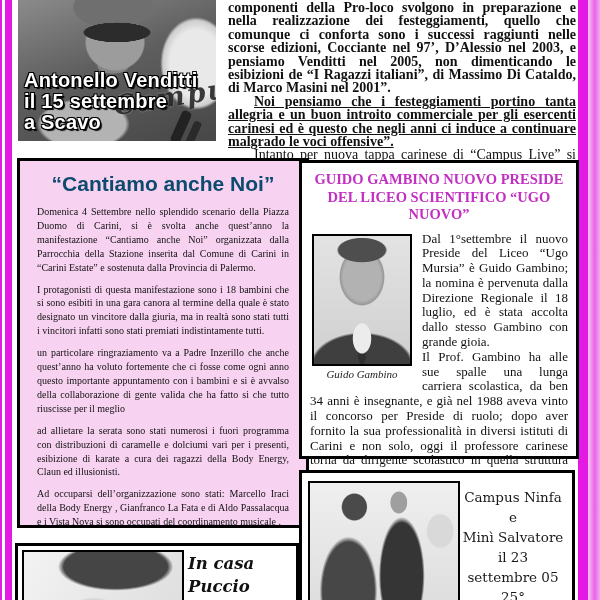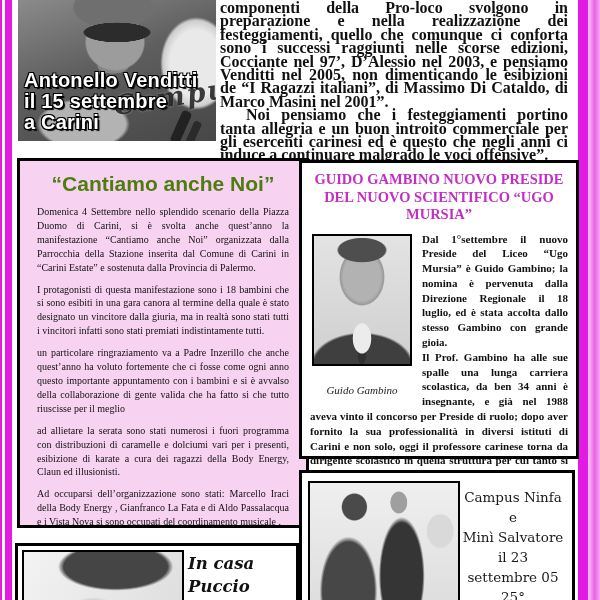--- a/index.html
+++ b/index.html
@@ -27,48 +27,48 @@
   .venditti-caption{left:6px;top:70px;font-family:"Liberation Sans",sans-serif;font-weight:bold;
     font-size:20px;line-height:21px;color:#ffffff;letter-spacing:.2px;
     text-shadow:-1px -1px 0 #000,1px -1px 0 #000,-1px 1px 0 #000,1px 1px 0 #000,2px 2px 1px #000;}
   .campus-watermark{left:95px;top:80px;font-family:"DejaVu Serif",serif;font-style:italic;font-weight:bold;
     font-size:27px;color:rgba(25,25,25,.85);transform:rotate(-9deg);letter-spacing:2px;
     text-shadow:0 0 2px rgba(255,255,255,.5);}
   .watermark-stroke{left:158px;top:110px;width:10px;height:34px;background:#222;transform:rotate(24deg);
     border-radius:4px;box-shadow:14px 4px 0 -1px #2a2a2a;}
 
   
-  .intro-text{left:220px;top:1px;width:348px;font-size:16px;line-height:13.4px;text-align:justify;}
+  .intro-text{left:228px;top:1px;width:348px;font-size:14px;line-height:13.4px;text-align:justify;}
   .intro-text p{margin:0;font-weight:bold;}
-  .intro-text p.indent{text-indent:26px;}
+  .intro-text p.indent{text-indent:26px;text-decoration:underline;}
   .intro-text p.regular{font-weight:normal;}
 
   
   .cantiamo-box{left:17px;top:158px;width:268px;height:364px;background:#f8d2f1;border:3px solid #000;
     padding:0 9px;box-sizing:content-box;}
   .cantiamo-title{margin:10px 0 6px 0;text-align:center;font-family:"Liberation Sans",sans-serif;
-    font-weight:bold;font-size:21px;line-height:26px;color:#4d7c0f;}
+    font-weight:bold;font-size:21px;line-height:26px;color:#0c4a6e;}
   .cantiamo-body p{margin:8px;font-size:10px;line-height:13.9px;text-align:justify;}
 
   
   .gambino-box{left:299px;top:160px;width:258px;height:281px;background:#fff;border:3px solid #000;
     padding:6px 8px;box-sizing:content-box;}
   .gambino-title{margin:2px 0 8px 0;text-align:center;font-weight:bold;font-size:14.5px;line-height:17.5px;
     color:#c32ec3;}
   .gambino-float{float:left;width:104px;margin:2px 8px 2px 0;text-align:center;}
   .gambino-photo{width:96px;height:128px;margin:0 auto;border:2px solid #000;
     background:
       radial-gradient(ellipse 30px 15px at 50% 11%, #4e4e4e 0 78%, rgba(0,0,0,0) 84%),
       radial-gradient(ellipse 26px 33px at 50% 32%, #b2b2b2 0 72%, #9a9a9a 84%, rgba(0,0,0,0) 88%),
       radial-gradient(ellipse 11px 18px at 50% 80%, #ececec 0 80%, rgba(0,0,0,0) 88%),
       radial-gradient(ellipse 5px 18px at 50% 88%, #303030 0 88%, rgba(0,0,0,0) 95%),
       radial-gradient(ellipse 58px 38px at 50% 102%, #3f3f3f 0 84%, rgba(0,0,0,0) 90%),
       linear-gradient(#e3e3e3,#cfcfcf);}
-  .gambino-caption{font-style:italic;font-size:11px;margin-top:18px;color:#222;}
-  .gambino-body p{margin:0;font-size:11px;line-height:14.8px;text-align:justify;font-weight:bold;}
+  .gambino-caption{font-style:italic;font-size:11px;margin-top:2px;color:#222;}
+  .gambino-body p{margin:0;font-size:13px;line-height:14.8px;text-align:justify;}
 
   
   .anniv-box{left:299px;top:470px;width:258px;height:170px;background:#fff;border:3px solid #000;
     padding:6px;box-sizing:content-box;}
   .anniv-photo{position:absolute;left:6px;top:8px;width:148px;height:150px;border:2px solid #000;
     background:
       radial-gradient(ellipse 15px 16px at 30% 16%, #4a4a4a 0 80%, rgba(0,0,0,0) 88%),
       radial-gradient(ellipse 10px 11px at 31% 18%, #a5a5a5 0 78%, rgba(0,0,0,0) 86%),
       radial-gradient(ellipse 36px 68px at 26% 72%, #474747 0 72%, rgba(0,0,0,0) 80%),
       radial-gradient(ellipse 10px 13px at 60% 13%, #9f9f9f 0 80%, rgba(0,0,0,0) 88%),
@@ -101,21 +101,21 @@
   <div class="edge edge-bar-left"></div>
   <div class="edge edge-bar-right"></div>
   <div class="edge edge-strip-right"></div>
 
   <div class="abs venditti-photo">
     <div class="abs campus-watermark">Campus</div>
     <div class="abs watermark-stroke"></div>
     <div class="abs venditti-caption">
       <div>Antonello Venditti</div>
       <div>il 15 settembre</div>
-      <div>a Carini</div>
+      <div>a Scavo</div>
     </div>
   </div>
 
   <div class="abs intro-text">
     <p>componenti della Pro-loco svolgono in preparazione e nella realizzazione dei festeggiamenti, quello che comunque ci conforta sono i successi raggiunti nelle scorse edizioni, Cocciante nel 97’, D’Alessio nel 2003, e pensiamo Venditti nel 2005, non dimenticando le esibizioni de “I Ragazzi italiani”, di Massimo Di Cataldo, di Marco Masini nel 2001”.</p>
     <p class="indent">Noi pensiamo che i festeggiamenti portino tanta allegria e  un buon introito commerciale per gli esercenti carinesi ed è questo che negli anni ci induce a continuare malgrado le voci offensive”.</p>
     <p class="indent regular">Intanto per nuova tappa carinese di “Campus Live” si prevedono presenze da tutta la Sicilia.</p>
   </div>
 
   <div class="abs cantiamo-box">
@@ -125,21 +125,21 @@
     <div class="cantiamo-body">
       <p>Domenica 4 Settembre  nello splendido scenario della Piazza Duomo di Carini, si è svolta anche quest’anno la manifestazione “Cantiamo anche Noi” organizzata dalla Parrocchia della Stazione inserita dal Comune di Carini in “Carini Estate” e sostenuta dalla Provincia di Palermo.</p>
       <p>I protagonisti di questa manifestazione sono i 18 bambini che si sono esibiti in una gara canora al termine della quale è stato designato un vincitore dalla giuria, ma in realtà sono stati tutti i vincitori infatti sono stati premiati indistintamente tutti.</p>
       <p>un particolare ringraziamento va a Padre Inzerillo che anche quest’anno ha voluto fortemente che ci fosse come ogni anno questo importante appuntamento con i bambini e si è avvalso della collaborazione di gente valida che ha fatto si che tutto riuscisse per il meglio</p>
       <p>ad allietare la serata sono stati numerosi i fuori programma con distribuzioni di caramelle e dolciumi vari per i presenti, esibizione di karate a cura dei ragazzi della Body Energy, Claun ed illusionisti.</p>
       <p>Ad occuparsi dell’organizzazione sono stati: Marcello Iraci della Body Energy , Gianfranco La Fata e di Aldo Passalacqua e i Vista Nova si sono occupati del coordinamento musicale .</p>
     </div>
   </div>
 
   <div class="abs gambino-box">
-    <div class="gambino-title">GUIDO GAMBINO NUOVO PRESIDE DEL NUOVO SCIENTIFICO “UGO MURSIA”</div>
+    <div class="gambino-title">GUIDO GAMBINO NUOVO PRESIDE DEL LICEO SCIENTIFICO “UGO NUOVO”</div>
     <div class="gambino-body">
       <div class="gambino-float">
         <div class="gambino-photo"></div>
         <div class="gambino-caption">Guido Gambino</div>
       </div>
       <p>Dal 1°settembre il nuovo Preside del Liceo “Ugo Mursia” è Guido Gambino; la nomina è pervenuta dalla Direzione Regionale il 18 luglio, ed è stata accolta dallo stesso Gambino con grande gioia.</p>
       <p>Il Prof. Gambino ha alle sue spalle una lunga carriera scolastica, da ben 34 anni è insegnante, e già nel 1988 aveva vinto il concorso per Preside di ruolo; dopo aver fornito la sua professionalità in diversi istituti di Carini e non solo, oggi il professore carinese torna da dirigente scolastico in quella struttura per cui tanto si era impegnato per renderla indipendente, nel lontano 1980.</p>
       <p>Il primo obiettivo del nuovo corso, è la valorizzazione dell’istituto scientifico che ammette anche l’alberghiero.</p>
     </div>
   </div>

